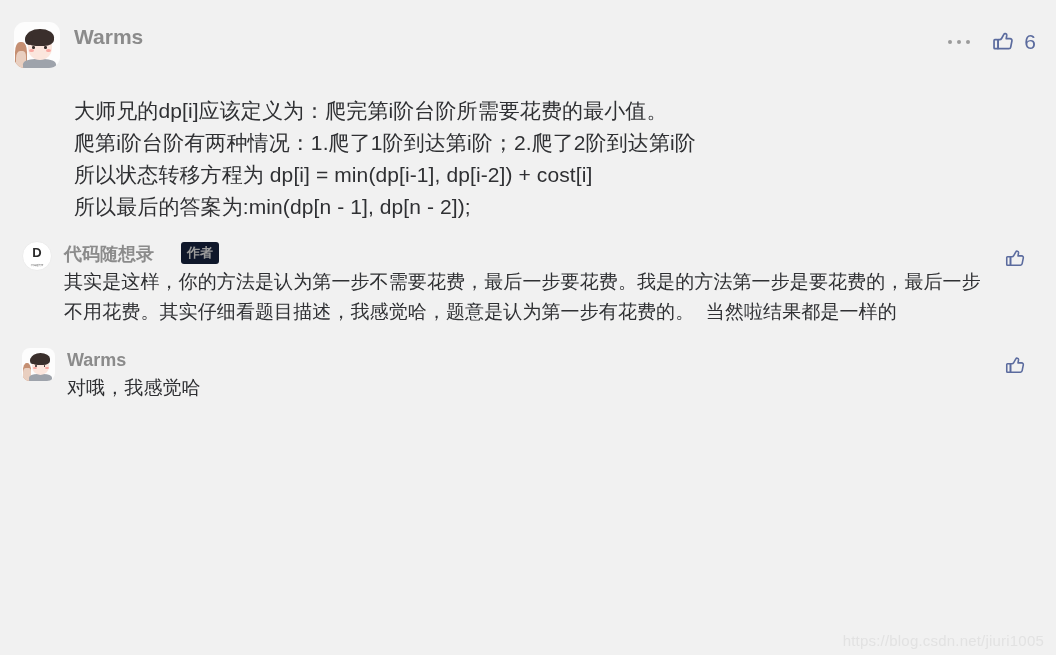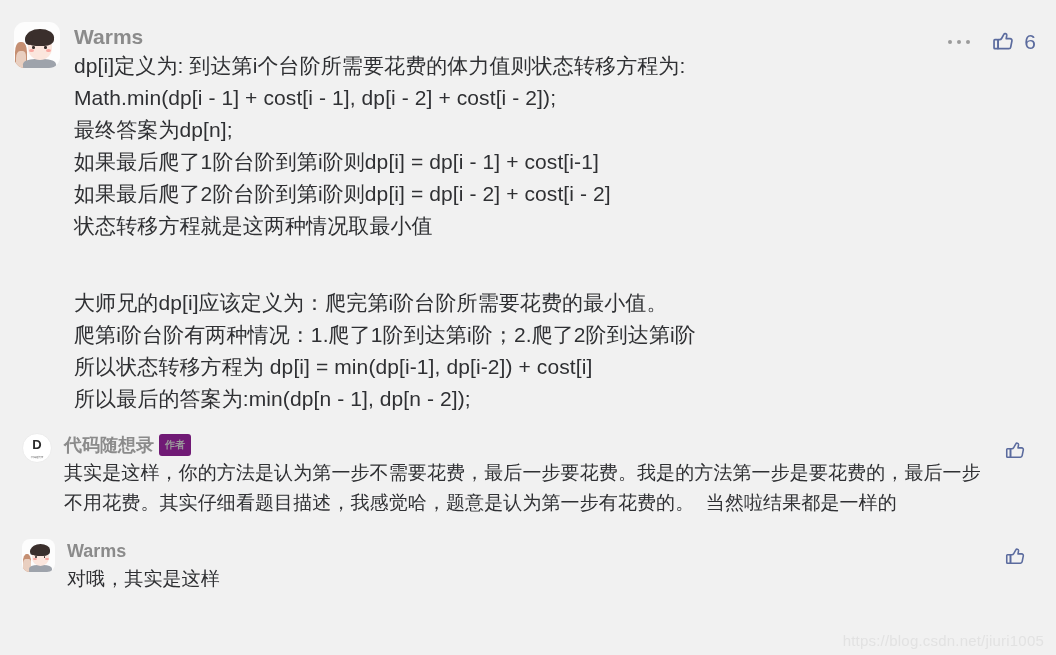--- a/index.html
+++ b/index.html
@@ -173,24 +173,24 @@
     font-weight: bold;
   }
   .username.reply {
     font-size: 18px;
     line-height: 22px;
     padding-top: 1px;
   }
   .badge-author {
     display: inline-block;
     vertical-align: 3px;
-    margin-left: 0;
-    background: #701a75;
+    margin-left: 22px;
+    background: #0f172a;
     color: #9b9b9b;
-    font-size: 10px;
+    font-size: 13px;
     line-height: 17px;
     padding: 2px 6px 3px;
     border-radius: 3px;
   }
 
   .content {
     color: #2f3033;
     font-size: 21px;
     line-height: 32px;
     white-space: pre-wrap;
@@ -293,26 +293,20 @@
       <div class="av-hair"></div>
       <div class="av-hair2"></div>
       <div class="av-cheek l"></div>
       <div class="av-cheek r"></div>
       <div class="av-eye l"></div>
       <div class="av-eye r"></div>
     </div>
 
     <div class="body-col">
       <div class="username">Warms</div>
-      <div class="content">dp[i]定义为: 到达第i个台阶所需要花费的体力值则状态转移方程为:
-Math.min(dp[i - 1] + cost[i - 1], dp[i - 2] + cost[i - 2]);
-最终答案为dp[n];
-如果最后爬了1阶台阶到第i阶则dp[i] = dp[i - 1] + cost[i-1]
-如果最后爬了2阶台阶到第i阶则dp[i] = dp[i - 2] + cost[i - 2]
-状态转移方程就是这两种情况取最小值</div>
       <div class="content blockgap">大师兄的dp[i]应该定义为：爬完第i阶台阶所需要花费的最小值。
 爬第i阶台阶有两种情况：1.爬了1阶到达第i阶；2.爬了2阶到达第i阶
 所以状态转移方程为 dp[i] = min(dp[i-1], dp[i-2]) + cost[i]
 所以最后的答案为:min(dp[n - 1], dp[n - 2]);</div>
     </div>
 
     <div class="actions">
       <span class="dots">
         <i></i>
         <i></i>
@@ -364,21 +358,21 @@
         <div class="av-hair2"></div>
         <div class="av-cheek l"></div>
         <div class="av-cheek r"></div>
         <div class="av-eye l"></div>
         <div class="av-eye r"></div>
       </div>
       <div class="reply-body">
         <div class="username reply">
           <span>Warms</span>
         </div>
-        <div class="content reply">对哦，其实是这样</div>
+        <div class="content reply">对哦，我感觉哈</div>
       </div>
       <div class="reply-actions">
         <span>
           <svg width="25" height="25" viewBox="0 0 24 24" fill="none" stroke="#5b6b9e" stroke-width="1.5" stroke-linejoin="round" stroke-linecap="round">
             <path d="M7.2 10.4h1.3c.7 0 1.4-.4 1.8-1.1l2-3.6c.3-.6 1-.9 1.6-.7.7.2 1.1.9 1 1.6l-.5 2.9h3.5c1 0 1.8.9 1.6 1.9l-1.1 5.6c-.15.8-.85 1.4-1.65 1.4H7.2z"></path>
             <rect x="3.6" y="10.4" width="3.6" height="8" rx="0.7"></rect>
           </svg>
         </span>
       </div>
     </div>

